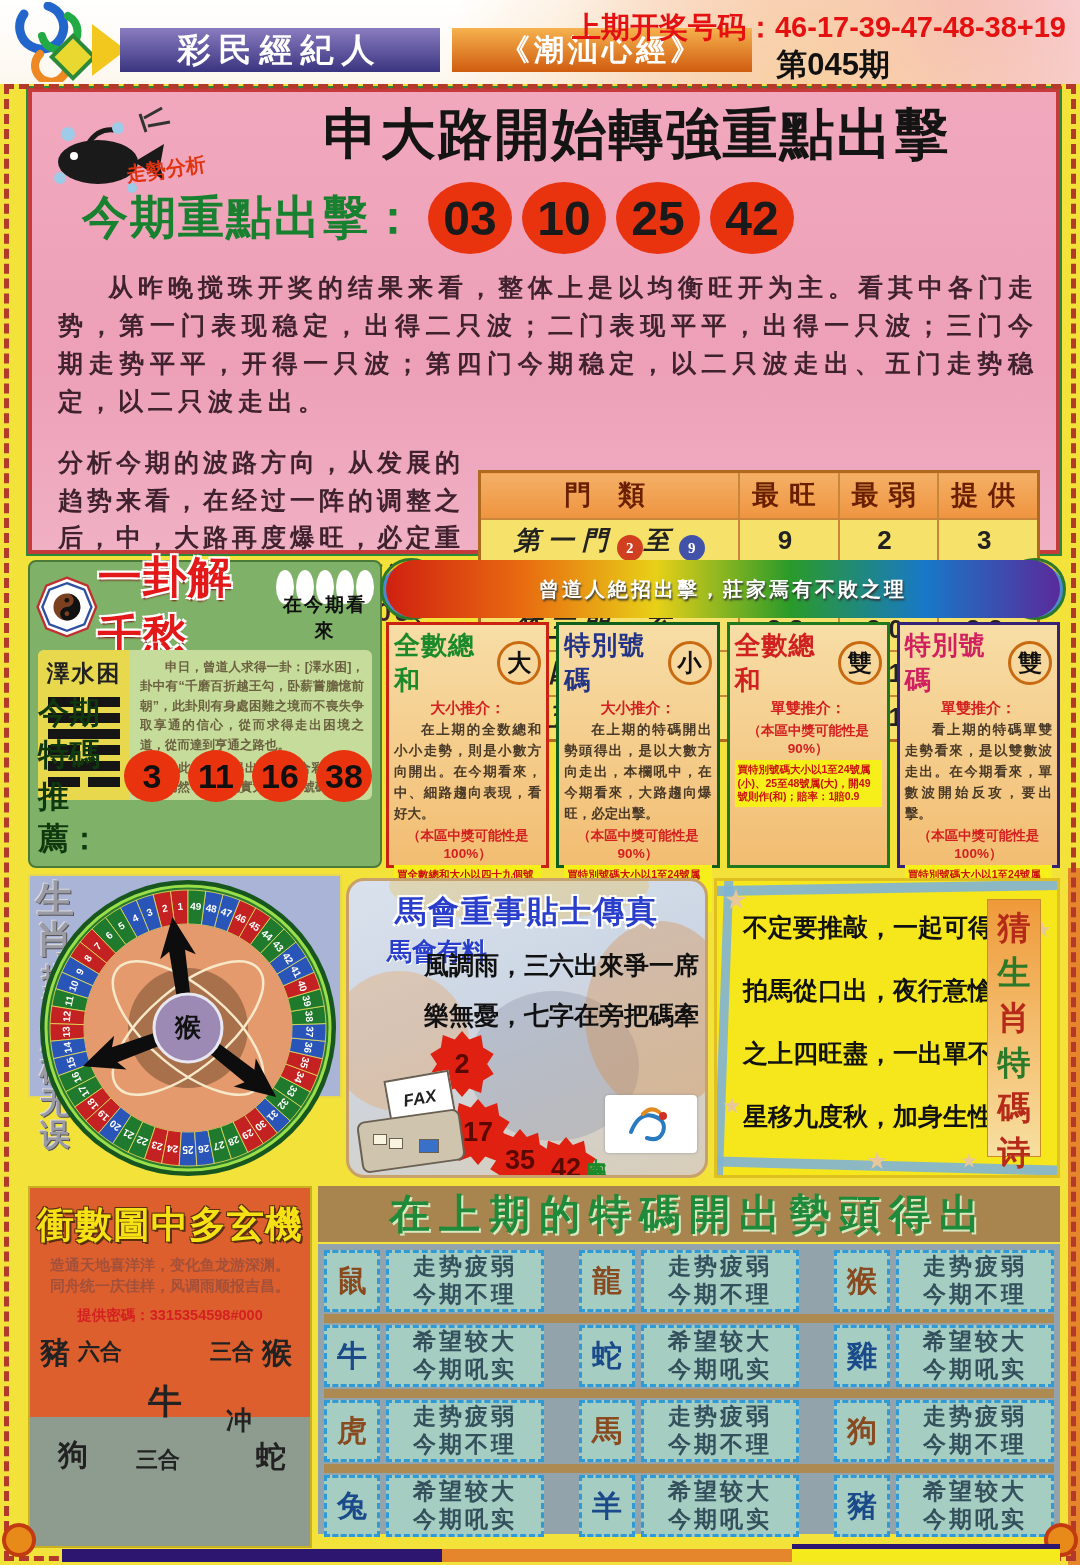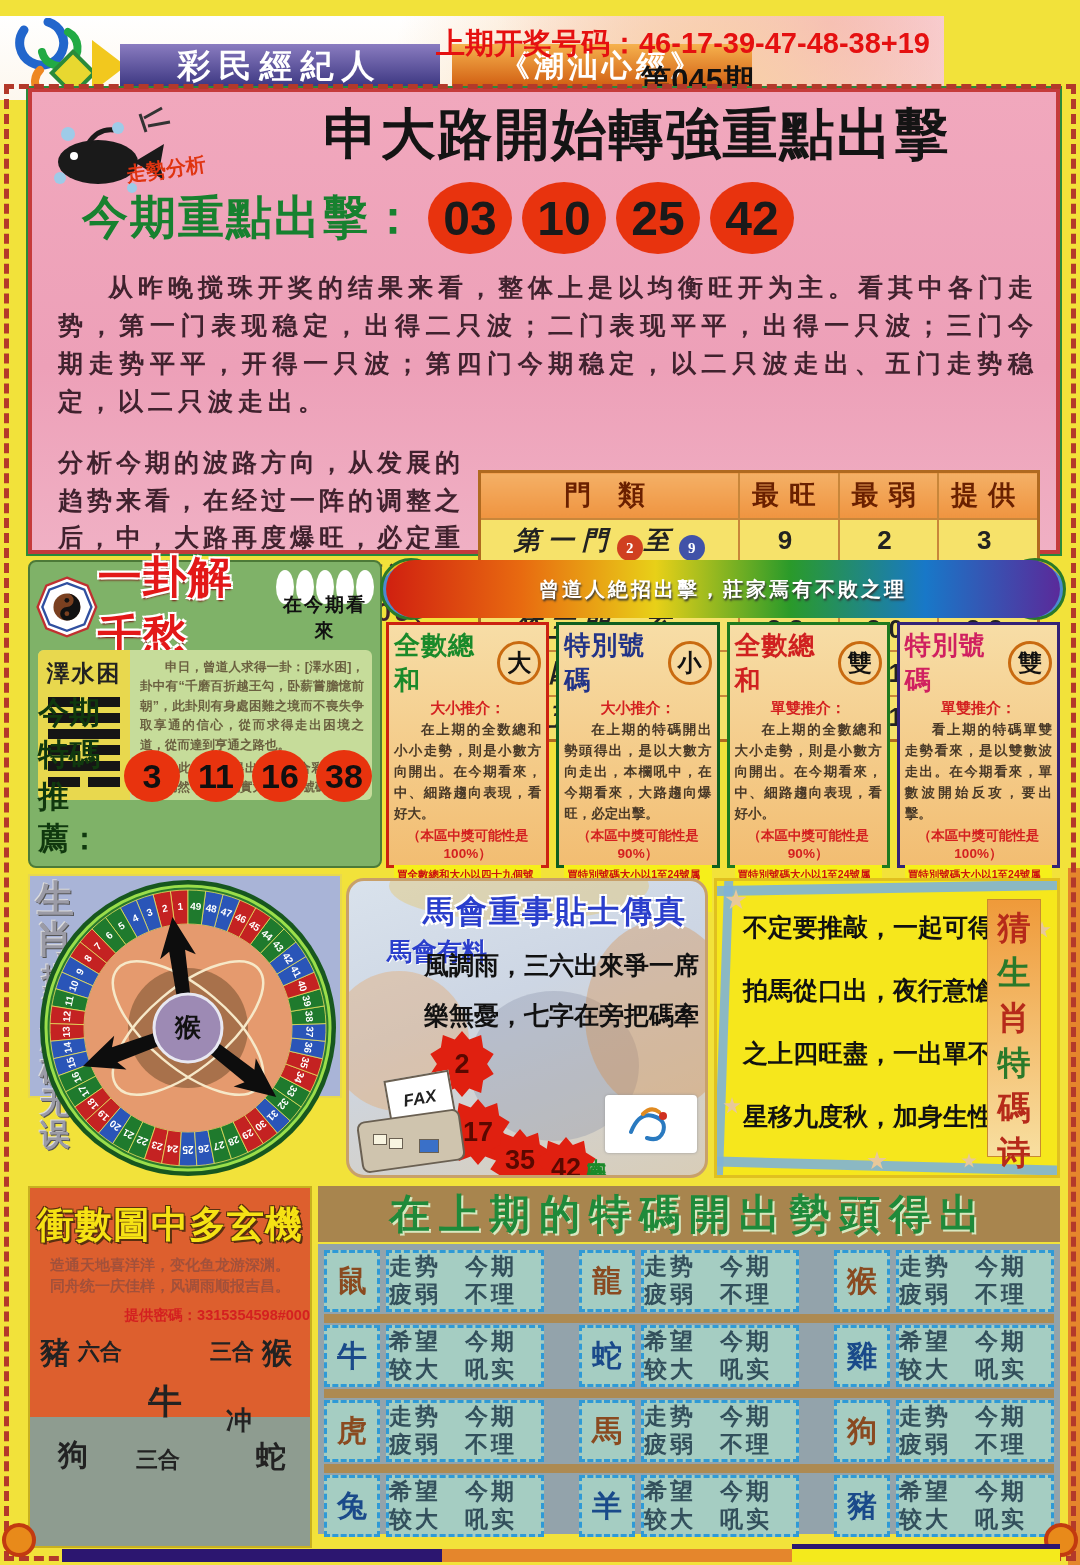--- a/index.html
+++ b/index.html
@@ -6,21 +6,21 @@
   body{width:1080px;height:1565px;position:relative;overflow:hidden;
        background:#f2e23a;font-family:"Liberation Sans",sans-serif;}
   .abs{position:absolute;}
   
   .page-border{position:absolute;left:4px;right:4px;top:84px;bottom:4px;
        border:5px dashed #b3392a;pointer-events:none;z-index:60;}
   .corner-dot{position:absolute;width:26px;height:26px;border-radius:50%;
        background:#e88a1a;border:4px solid #c23a10;z-index:61;}
   .right-strip{position:absolute;right:0;top:868px;bottom:0;width:12px;background:#e5862c;z-index:55;}
   
-  .header{position:absolute;left:0;top:16px;width:944px;height:84px;
+  .header{position:absolute;left:0;top:0;width:1080px;height:84px;
        background:radial-gradient(circle at 75% 120%, #f8d0a0 0%, rgba(248,208,160,0) 45%),
                   radial-gradient(circle at 88% 10%, #f4b0c8 0%, rgba(244,176,200,0) 40%),
                   linear-gradient(#ffffff,#fdf7ee);}
   .banner{position:absolute;top:28px;height:44px;display:flex;align-items:center;justify-content:center;
        color:#fff;font-weight:bold;font-size:33px;letter-spacing:8px;font-family:"Liberation Serif",serif;}
   .banner-purple{left:120px;width:320px;background:linear-gradient(180deg,#8a7cc0,#3a3580);}
   .banner-arrow{position:absolute;left:92px;top:24px;width:0;height:0;border-top:26px solid transparent;
        border-bottom:26px solid transparent;border-left:34px solid #f2c81e;}
   .banner-orange{left:452px;width:300px;background:linear-gradient(180deg,#f6b24e,#d05c10);font-size:30px;letter-spacing:4px;}
   .draw-line{position:absolute;right:14px;top:8px;color:#e51010;font-size:29px;font-weight:bold;white-space:nowrap;}
@@ -104,21 +104,21 @@
   .wheel-side{position:absolute;left:2px;top:4px;width:46px;text-align:center;color:#9b9ba6;font-weight:bold;
        text-shadow:1px 1px 0 #555,-1px -1px 0 #ddd;line-height:1.05;}
   .ws1{font-size:38px;} .ws2{font-size:26px;margin-top:4px;} .ws3{font-size:30px;margin-top:6px;}
   
   .fax-panel{position:absolute;left:346px;top:878px;width:362px;height:300px;border-radius:18px;
        background:linear-gradient(160deg,#d9e2ec 0%,#cdd6e4 40%,#d8cdb8 100%);
        border:3px solid #c8a06a;box-sizing:border-box;overflow:hidden;}
   .fax-blob{position:absolute;border-radius:50%;opacity:.35;}
   .fax-title{position:absolute;left:0;top:10px;width:100%;text-align:center;color:#2a3ecc;font-size:31px;
        font-weight:bold;letter-spacing:2px;font-family:"Liberation Serif",serif;
-       text-shadow:-2px -2px 0 #fff,2px -2px 0 #fff,-2px 2px 0 #fff,2px 2px 0 #fff;padding-left:28px;}
+       text-shadow:-2px -2px 0 #fff,2px -2px 0 #fff,-2px 2px 0 #fff,2px 2px 0 #fff;}
   .fax-sub{position:absolute;left:38px;top:54px;color:#2a3ecc;font-size:25px;font-weight:bold;
        text-shadow:1px 1px 0 #fff;}
   .fax-poem{position:absolute;left:40px;top:60px;width:310px;color:#111;font-size:25px;font-weight:bold;
        font-family:"Liberation Serif",serif;line-height:2.0;text-align:right;}
   .star-num{position:absolute;width:62px;height:62px;background:#e02010;color:#5a0800;display:flex;align-items:center;
        justify-content:center;font-size:27px;font-weight:bold;
        clip-path:polygon(50% 0%,61% 13%,79% 6%,82% 25%,98% 35%,88% 50%,98% 65%,82% 75%,79% 94%,61% 87%,50% 100%,39% 87%,21% 94%,18% 75%,2% 65%,12% 50%,2% 35%,18% 25%,21% 6%,39% 13%);}
   .fax-side{position:absolute;right:94px;bottom:16px;writing-mode:vertical-rl;color:#1a8a2a;font-size:20px;
        font-weight:bold;letter-spacing:4px;font-family:"Liberation Serif",serif;}
   .fax-logo{position:absolute;right:8px;bottom:22px;width:92px;height:58px;background:#fff;border-radius:4px;
@@ -145,37 +145,37 @@
   .poem-strip span{font-size:33px;font-weight:bold;font-family:"Liberation Serif",serif;}
   
   .chong-panel{position:absolute;left:28px;top:1186px;width:284px;height:362px;box-sizing:border-box;
        background:linear-gradient(180deg,#dd5f2e 0 64%,#8e9c90 64% 100%);border:2px solid #c8b020;overflow:hidden;}
   .chong-title{margin:12px 4px 6px;text-align:center;color:#f6e214;font-size:37px;font-weight:bold;
        font-family:"Liberation Serif",serif;letter-spacing:1px;
        text-shadow:2px 2px 0 #5a3010,-1px -1px 0 #5a3010,1px -1px 0 #5a3010,-1px 1px 0 #5a3010;}
   .chong-line1{color:#8a1208;font-size:15px;font-weight:bold;margin:14px 8px 4px;}
   .chong-verse{color:#a2503a;font-size:15px;font-weight:bold;font-family:"Liberation Serif",serif;
        text-align:center;margin:2px 6px;}
-  .chong-pass{color:#d42020;font-size:14.5px;font-weight:bold;text-align:right;margin-top:10px;}
+  .chong-pass{color:#d42020;font-size:14.5px;font-weight:bold;text-align:center;margin-top:10px;}
   .chong-zoo{position:relative;height:150px;margin-top:8px;font-family:"Liberation Serif",serif;color:#222;}
   .zoo-item{position:absolute;font-size:24px;font-weight:bold;}
   
   .zod-wrap{position:absolute;left:318px;top:1186px;width:742px;height:362px;}
   .zod-head{height:56px;background:#a8854e;display:flex;align-items:center;justify-content:center;}
   .zod-title{color:#1f8a3a;font-size:41px;font-weight:bold;font-family:"Liberation Serif",serif;letter-spacing:9px;
        text-shadow:2px 2px 0 #d8e8c0;}
   .zod-grid{position:absolute;left:0;top:58px;right:0;bottom:14px;background:#93a3ab;padding:4px 6px;box-sizing:border-box;}
   .zod-row{display:flex;justify-content:space-between;border-bottom:9px solid #ad8a52;padding:2px 0;}
   .zod-row:last-child{border-bottom:none;}
   .zod-group{display:flex;}
   .zod-icon{width:56px;height:62px;background:#a5cdc2;border:3px dashed #2f9ad6;box-sizing:border-box;
        display:flex;align-items:center;justify-content:center;font-size:30px;font-weight:bold;
        font-family:"Liberation Serif",serif;margin-right:6px;}
   .zod-text{width:158px;height:62px;background:#a5cdc2;border:3px dashed #2f9ad6;box-sizing:border-box;
-       display:flex;flex-direction:row;align-items:center;justify-content:center;color:#33505c;
+       display:flex;flex-direction:column;align-items:center;justify-content:center;color:#33505c;
        font-size:23px;font-weight:bold;font-family:"Liberation Serif",serif;line-height:1.2;letter-spacing:3px;}
   
   .foot-bar{position:absolute;height:13px;bottom:3px;z-index:62;}
 </style>
 </head>
 <body>
 
 <div class="header">
   <svg class="abs" style="left:10px;top:2px" width="96" height="80" viewBox="0 0 96 80">
     <path d="M14 12 a22 22 0 1 0 24 -8" fill="none" stroke="#2266cc" stroke-width="9" stroke-linecap="round"></path>
@@ -362,21 +362,20 @@
         <div class="strat-body">在上期的特碼開出勢頭得出，是以大數方向走出，本欄吼中，在今期看來，大路趨向爆旺，必定出擊。</div>
         <div class="strat-chance">（本區中獎可能性是90%）</div>
         <div class="strat-foot">買特別號碼大小以1至24號属(小)、25至48號属(大)，開49號則作(和)；賠率：1賠0.9</div>
       </div>
       <div class="strat-col" style="border-color: rgb(31, 122, 31);">
         <div class="strat-title-row">
           <div class="strat-title" style="color: rgb(208, 32, 32);">全數總和</div>
           <div class="strat-badge">雙</div>
         </div>
         <div class="strat-sub">單雙推介：</div>
-        <div class="strat-body">在上期的全數總和大小走勢，則是小數方向開出。在今期看來，中、細路趨向表現，看好小。</div>
         <div class="strat-chance">（本區中獎可能性是90%）</div>
         <div class="strat-foot">買特別號碼大小以1至24號属(小)、25至48號属(大)，開49號則作(和)；賠率：1賠0.9</div>
       </div>
       <div class="strat-col" style="border-color: rgb(51, 34, 119);">
         <div class="strat-title-row">
           <div class="strat-title" style="color: rgb(208, 32, 96);">特別號碼</div>
           <div class="strat-badge">雙</div>
         </div>
         <div class="strat-sub">單雙推介：</div>
         <div class="strat-body">看上期的特碼單雙走勢看來，是以雙數波走出。在今期看來，單數波開始反攻，要出擊。</div>

